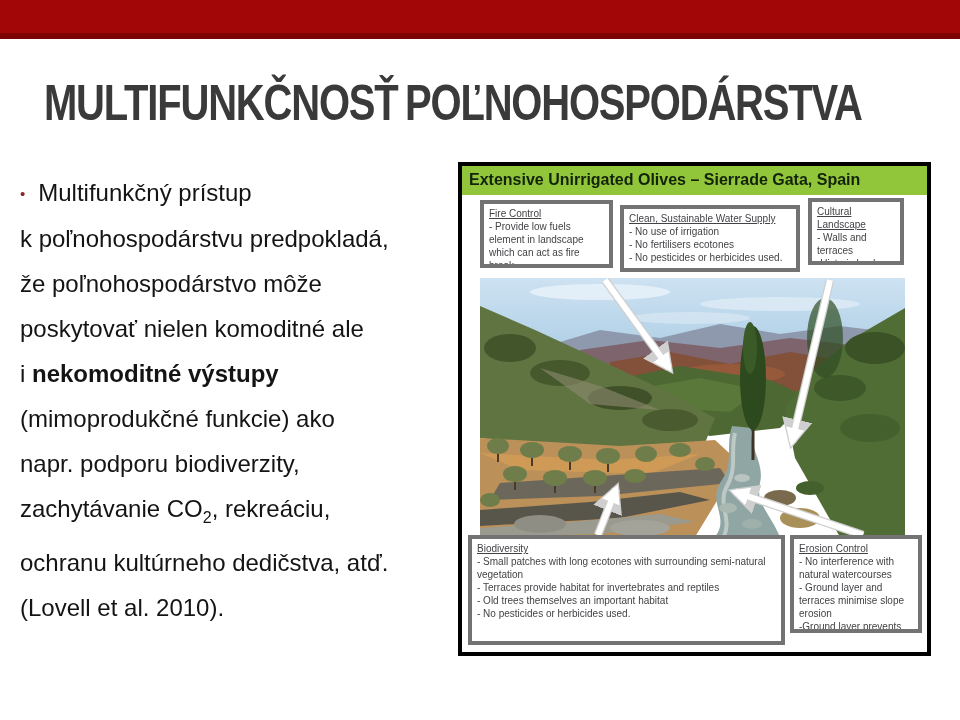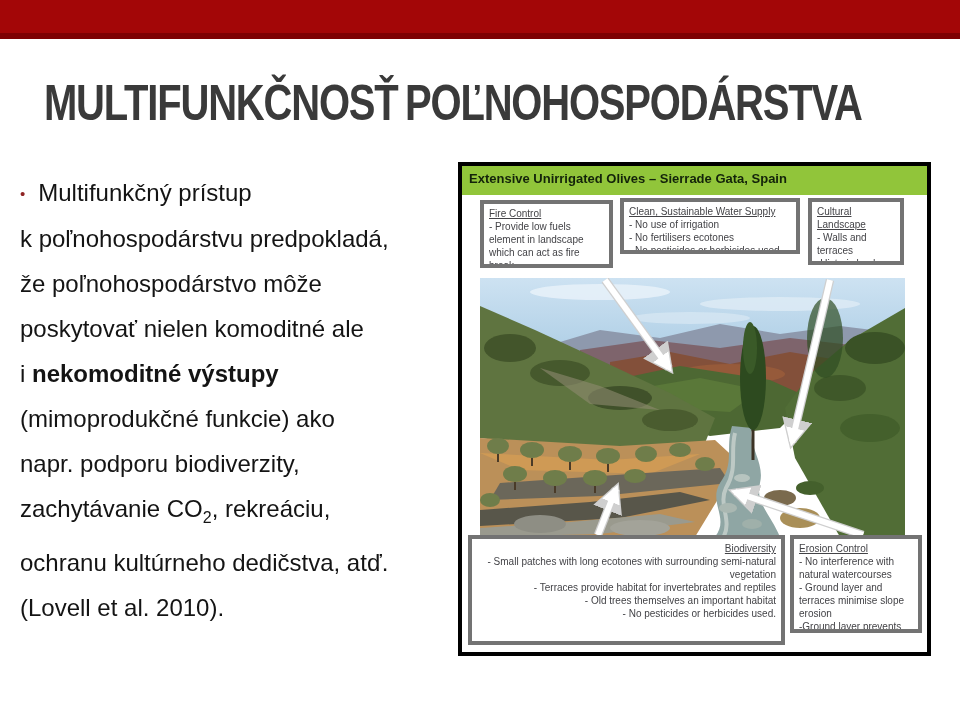--- a/index.html
+++ b/index.html
@@ -19,32 +19,32 @@
   .bullets{position:absolute;left:20px;top:170px;width:460px;
            font-size:24px;line-height:45px;color:#141414;}
   .bullets .bmark{color:#8f2424;font-size:15px;vertical-align:2px;margin-right:13px;}
   .bullets b{font-weight:bold;}
   .bullets sub{font-size:16px;}
 
   
   .figure{position:absolute;left:458px;top:162px;width:473px;height:494px;
           border:4px solid #000;background:#fff;box-sizing:border-box;}
   .figure-header{position:absolute;left:0;top:0;right:0;height:34px;background:#91c53a;
-                 border-bottom:3px solid #000;font-size:13px;font-weight:bold;color:#13230a;
+                 border-bottom:3px solid #000;font-size:16px;font-weight:bold;color:#13230a;
                  padding:5px 0 0 7px;box-sizing:border-box;white-space:nowrap;}
   .figure-body{position:absolute;left:0;top:29px;right:0;bottom:0;background:#fff;}
 
   .callout{position:absolute;background:#fff;border:4px solid #737373;box-sizing:border-box;
            color:#434347;font-size:10px;line-height:13px;padding:3px 5px;overflow:hidden;}
   .callout .ct{text-decoration:underline;}
 
   .co-fire{left:18px;top:5px;width:133px;height:68px;}
-  .co-water{left:158px;top:3px;width:180px;height:56px;}
+  .co-water{left:158px;top:10px;width:180px;height:67px;}
   .co-cultural{left:346px;top:3px;width:96px;height:67px;}
-  .co-bio{left:6px;top:340px;width:317px;height:110px;text-align:right;}
+  .co-bio{left:6px;top:340px;width:317px;height:110px;}
   .co-erosion{left:328px;top:340px;width:132px;height:98px;}
 
   .photo{position:absolute;left:18px;top:83px;width:425px;height:259px;}
 </style>
 </head>
 <body>
 
 <div class="slide">
 
   <div class="top-band"></div>

